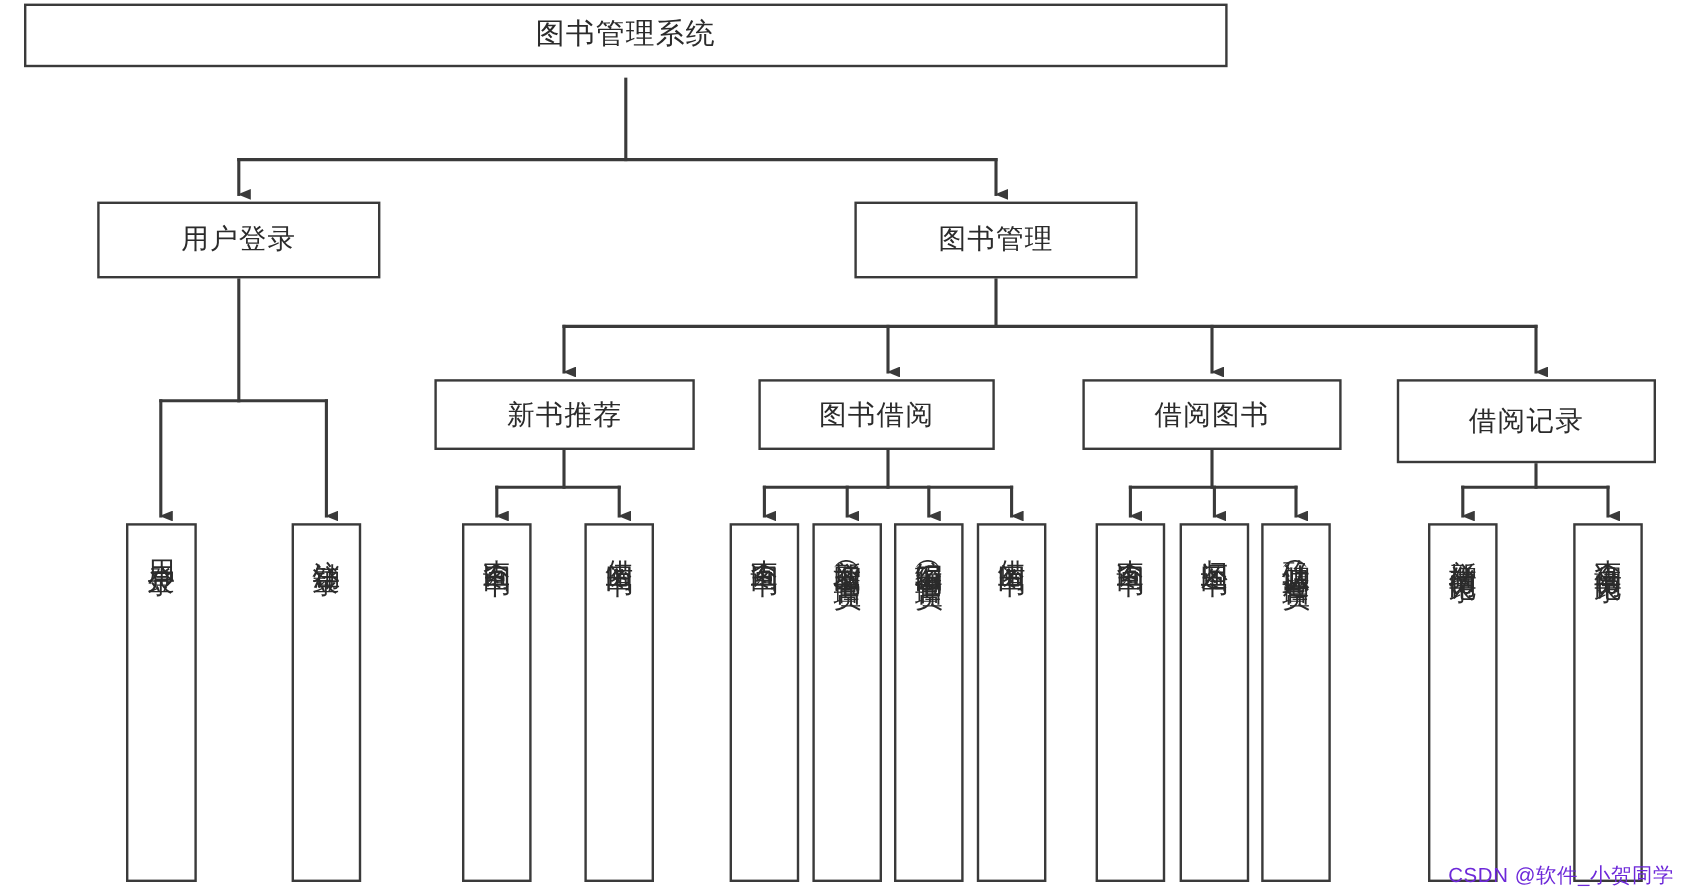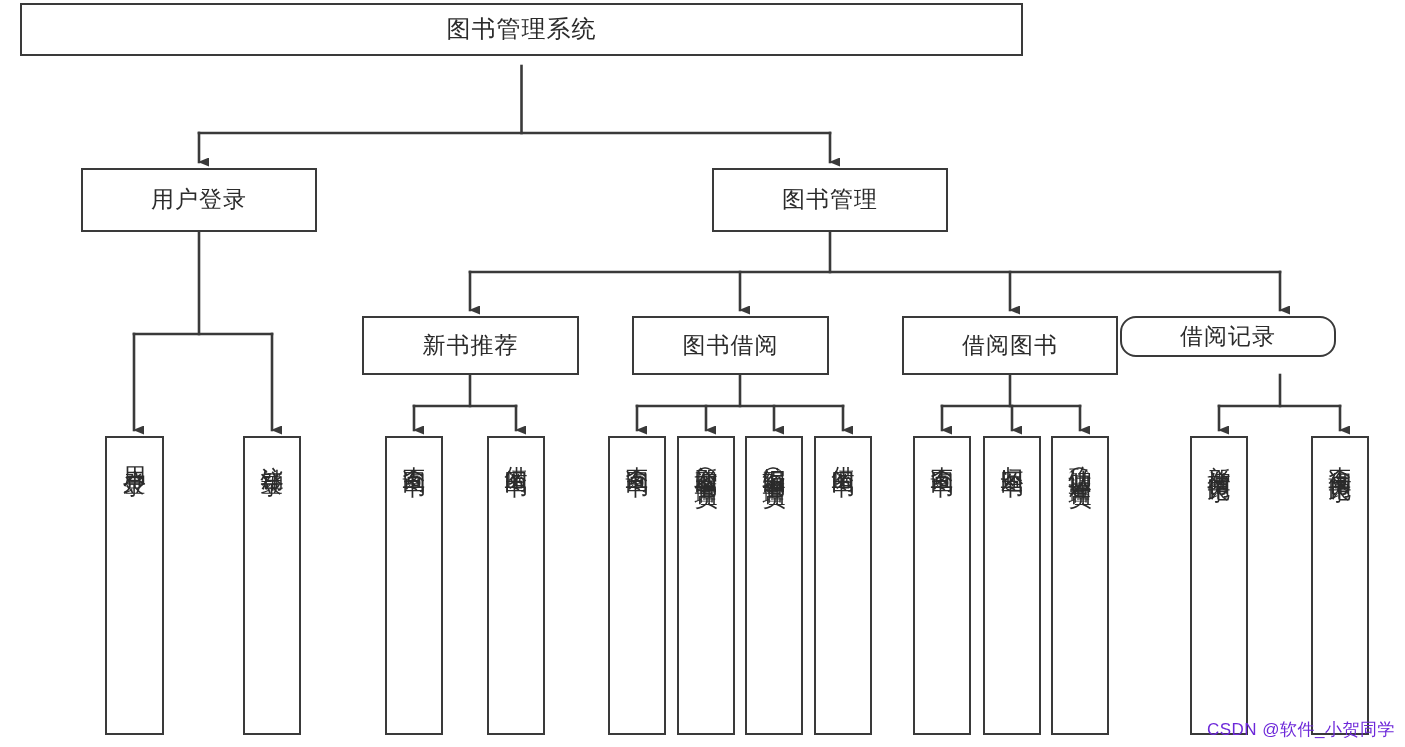--- a/index.html
+++ b/index.html
@@ -148,21 +148,21 @@
 
   <div class="node-box node-l2" id="node-l2-0" style="left: 362px; top: 316px; width: 217px; height: 59px;">
     <span class="node-label">新书推荐</span>
   </div>
   <div class="node-box node-l2" id="node-l2-1" style="left: 632px; top: 316px; width: 197px; height: 59px;">
     <span class="node-label">图书借阅</span>
   </div>
   <div class="node-box node-l2" id="node-l2-2" style="left: 902px; top: 316px; width: 216px; height: 59px;">
     <span class="node-label">借阅图书</span>
   </div>
-  <div class="node-box node-l2" id="node-l2-3" style="left: 1120px; top: 316px; width: 216px; height: 41px; border-radius: 16px;">
+  <div class="node-box node-l2" id="node-l2-3" style="left: 1164px; top: 316px; width: 216px; height: 70px;">
     <span class="node-label">借阅记录</span>
   </div>
 
   <div class="node-box node-leaf" id="node-leaf-0" style="left: 105px; top: 436px; width: 59px; height: 299px;">
     <span class="node-label">用户登录</span>
   </div>
   <div class="node-box node-leaf" id="node-leaf-1" style="left: 243px; top: 436px; width: 58px; height: 299px;">
     <span class="node-label">注销登录</span>
   </div>
   <div class="node-box node-leaf" id="node-leaf-2" style="left: 385px; top: 436px; width: 58px; height: 299px;">

